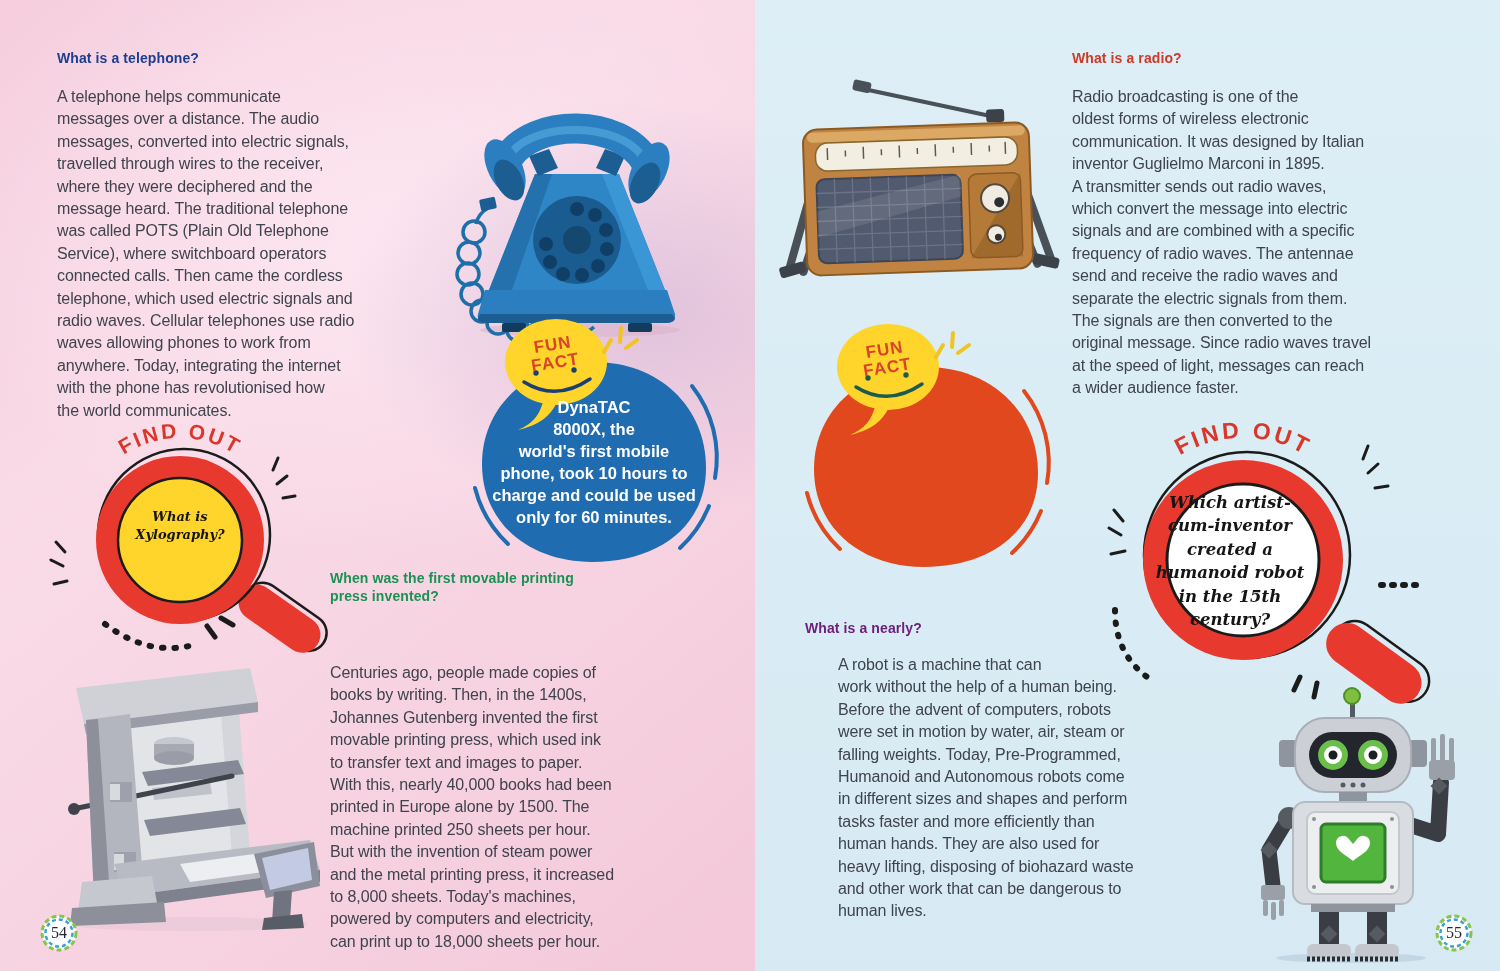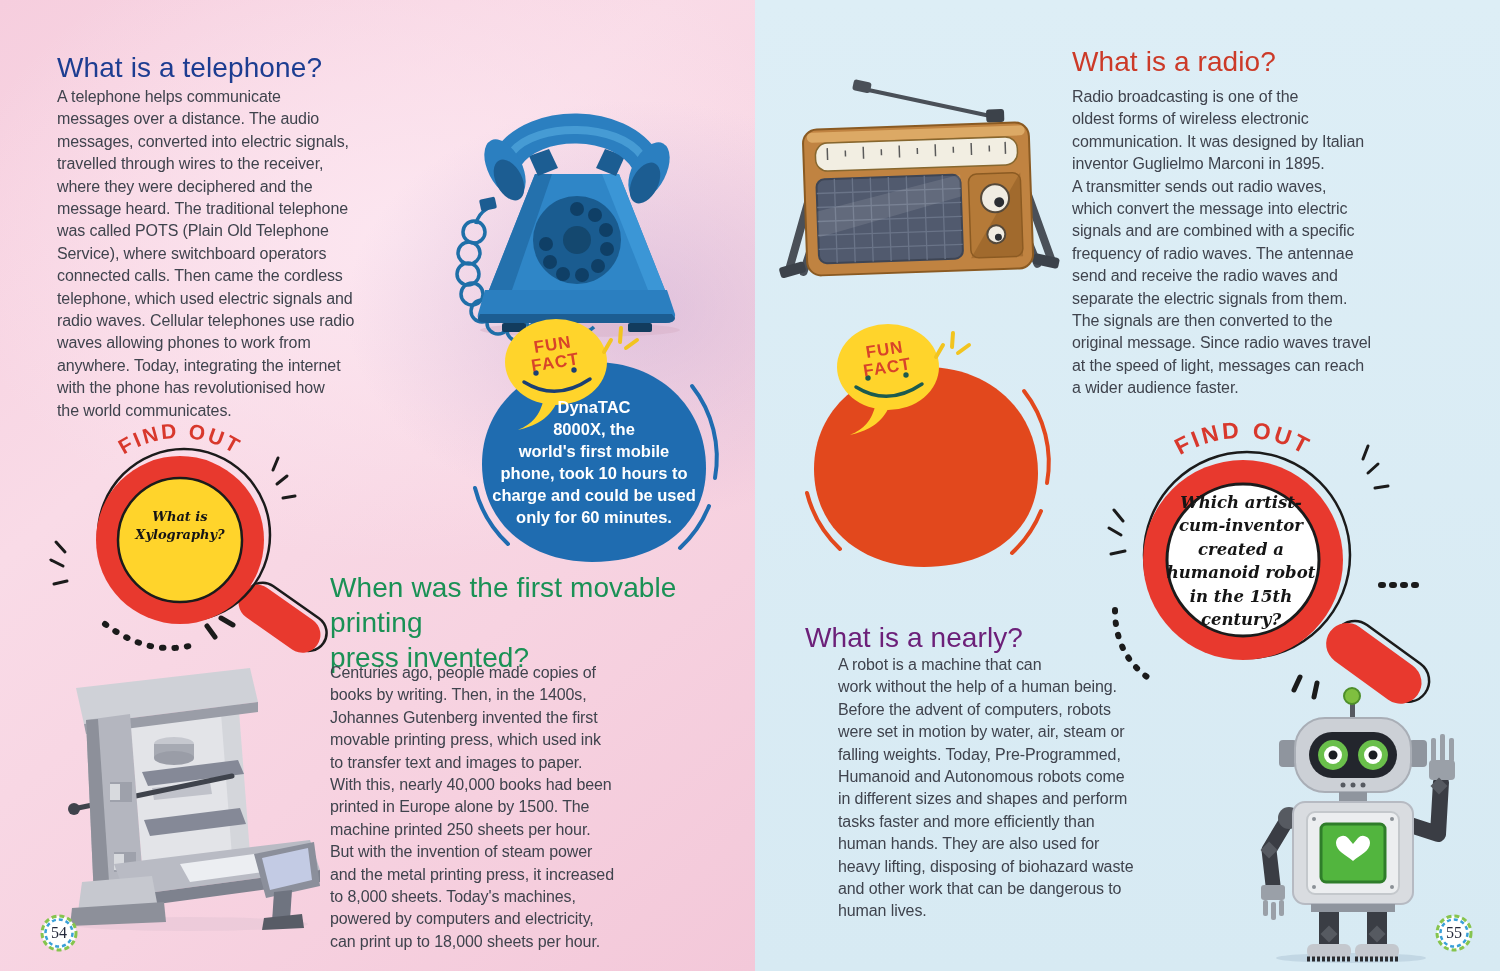--- a/index.html
+++ b/index.html
@@ -6,21 +6,21 @@
   body{width:1500px;height:971px;overflow:hidden;font-family:"Liberation Sans",sans-serif;}
   .spread{display:flex;width:1500px;height:971px;}
   .page{position:relative;height:971px;overflow:hidden;}
   .page-left{width:755px;
     background:
       radial-gradient(ellipse 420px 300px at 640px 310px, rgba(199,168,208,.5), rgba(199,168,208,0) 70%),
       radial-gradient(ellipse 600px 430px at 400px 240px, #fce6f0 0%, rgba(252,230,240,0) 75%),
       linear-gradient(140deg,#f6cede 0%,#f9dbe7 35%,#f7d3e1 65%,#f3c8d9 100%);}
   .page-right{width:745px;background:linear-gradient(180deg,#ddeef6 0%,#d7eaf3 100%);}
   .abs{position:absolute;}
-  .section-heading{font-size:28px;font-weight:normal;line-height:1.25;white-space:pre-line;letter-spacing:.1px;}
+  .section-heading{font-size:14px;font-weight:bold;line-height:1.25;white-space:pre-line;letter-spacing:.1px;}
   .body-text{font-size:16px;line-height:22.4px;color:#3f434d;white-space:pre-line;letter-spacing:-.1px;}
   .h-telephone{color:#1d3d91;}
   .h-printing{color:#1a9155;}
   .h-radio{color:#cc3a28;}
   .h-robot{color:#6c2079;}
   .funfact{width:252px;height:258px;}
   .funfact svg{position:absolute;left:0;top:0;overflow:visible;}
   .funfact-label{position:absolute;left:50px;top:26px;width:72px;transform:rotate(-9deg);
     color:#d8432a;font-weight:bold;font-size:17px;line-height:1.05;text-align:center;letter-spacing:1px;}
   .funfact-text{position:absolute;left:14px;right:14px;text-align:center;color:#fff;font-weight:bold;
@@ -254,21 +254,21 @@
         <polygon points="50,150 194,118 194,140 50,176" fill="#ffffff" opacity=".10"></polygon>
         <rect x="202" y="118" width="52" height="84" rx="8" fill="#b57a38" stroke="#8a5a22" stroke-width="1.5"></rect>
         <polygon points="202,202 254,118 254,202" fill="#8f5c24" opacity=".55"></polygon>
         <circle cx="228" cy="143" r="14" fill="#f0ece2" stroke="#55493a" stroke-width="2"></circle>
         <circle cx="232" cy="147" r="5" fill="#2b2e33"></circle>
         <circle cx="228" cy="179" r="9" fill="#f0ece2" stroke="#55493a" stroke-width="2"></circle>
         <circle cx="230" cy="182" r="3.5" fill="#2b2e33"></circle>
       </g>
     </svg>
 
-    <div class="abs section-heading h-radio" style="left:317px;top:44px;">What is a radio?</div>
+    <div class="abs section-heading h-radio" style="left:317px;top:50px;">What is a radio?</div>
 
     <div class="abs body-text" style="left:317px;top:86px;width:405px;">Radio broadcasting is one of the
 oldest forms of wireless electronic
 communication. It was designed by Italian
 inventor Guglielmo Marconi in 1895.
 A transmitter sends out radio waves,
 which convert the message into electric
 signals and are combined with a specific
 frequency of radio waves. The antennae
 send and receive the radio waves and
@@ -323,21 +323,21 @@
             <path d="M278,64 l5,-13"></path>
           <path d="M36,140 l-12,-7"></path>
             <path d="M40,156 l-14,3"></path>
             <path d="M38,126 l-9,-11"></path>
           <path d="M30,215 Q30,262 68,286" stroke-width="6" stroke-dasharray="1.5 11"></path>
           <path d="M296,190 h44" stroke-width="6" stroke-dasharray="2 9"></path>
           <path d="M215,282 l-6,13" stroke-width="5"></path>
             <path d="M232,288 l-3,14" stroke-width="5"></path>
         </g>
       </svg>
-      <div class="magnifier-question" style="left:64px;top:96px;width:184px;font-size:16.5px;line-height:1.42;">Which artist-
+      <div class="magnifier-question" style="left:53px;top:96px;width:184px;font-size:16.5px;line-height:1.42;">Which artist-
 cum-inventor
 created a
 humanoid robot
 in the 15th
 century?</div>
     </div>
 
     <div class="abs section-heading h-robot" style="left:50px;top:620px;">What is a nearly?</div>
 
     <div class="abs body-text" style="left:50px;top:654px;width:445px;margin-left:33px;">A robot is a machine that can

